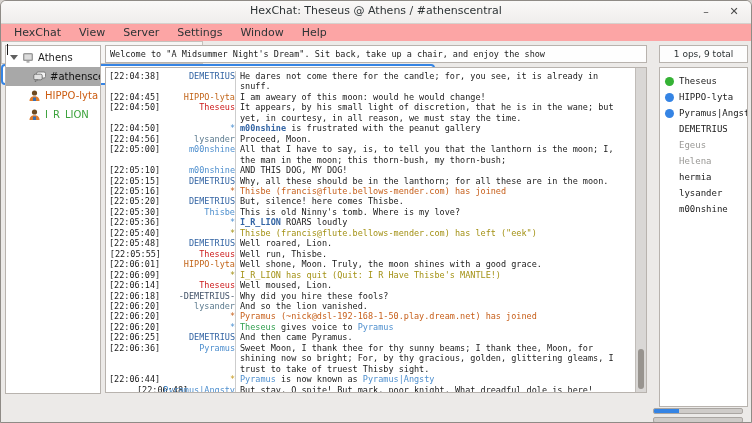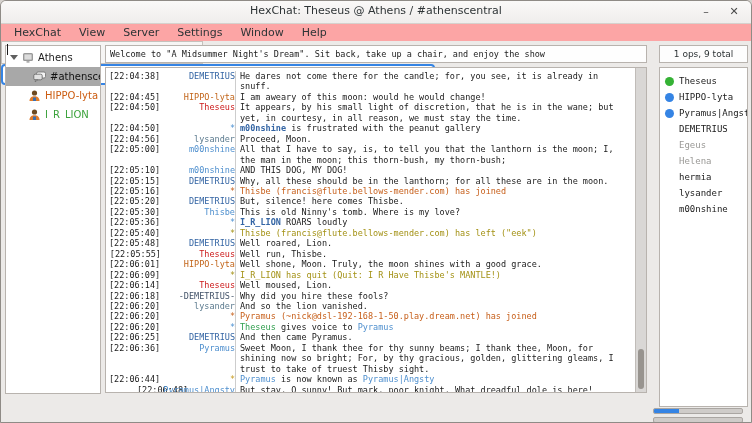--- a/index.html
+++ b/index.html
@@ -236,21 +236,21 @@
             <span class="msg"><span style="color: rgb(26, 26, 26);">Sweet Moon, I thank thee for thy sunny beams; I thank thee, Moon, for shining now so bright; For, by thy gracious, golden, glittering gleams, I trust to take of truest Thisby sight.</span></span>
           </div>
           <div class="chat-line">
             <span class="ts" style="color: rgb(26, 26, 26);">[22:06:44]</span>
             <span class="nick" style="color: rgb(199, 154, 30);">*</span>
             <span class="msg"><span style="color: rgb(78, 143, 206);">Pyramus</span><span style="color: rgb(26, 26, 26);"> is now known as </span><span style="color: rgb(78, 143, 206);">Pyramus|Angsty</span></span>
           </div>
           <div class="chat-line">
             <span class="ts" style="color: rgb(26, 26, 26); margin-left: 28px;">[22:06:48]</span>
             <span class="nick" style="color: rgb(78, 143, 206);">Pyramus|Angsty</span>
-            <span class="msg"><span style="color: rgb(26, 26, 26);">But stay, O sunny! But mark, poor knight, What dreadful dole is here!</span></span>
+            <span class="msg"><span style="color: rgb(26, 26, 26);">But stay, O spite! But mark, poor knight, What dreadful dole is here!</span></span>
           </div>
         </div>
       <div class="chat-scroll">
         <div class="chat-thumb"></div>
       </div>
     </div>
 
     <div class="panel opsbox">1 ops, 9 total</div>
     <div class="panel userbox">
       <div class="userlist">

